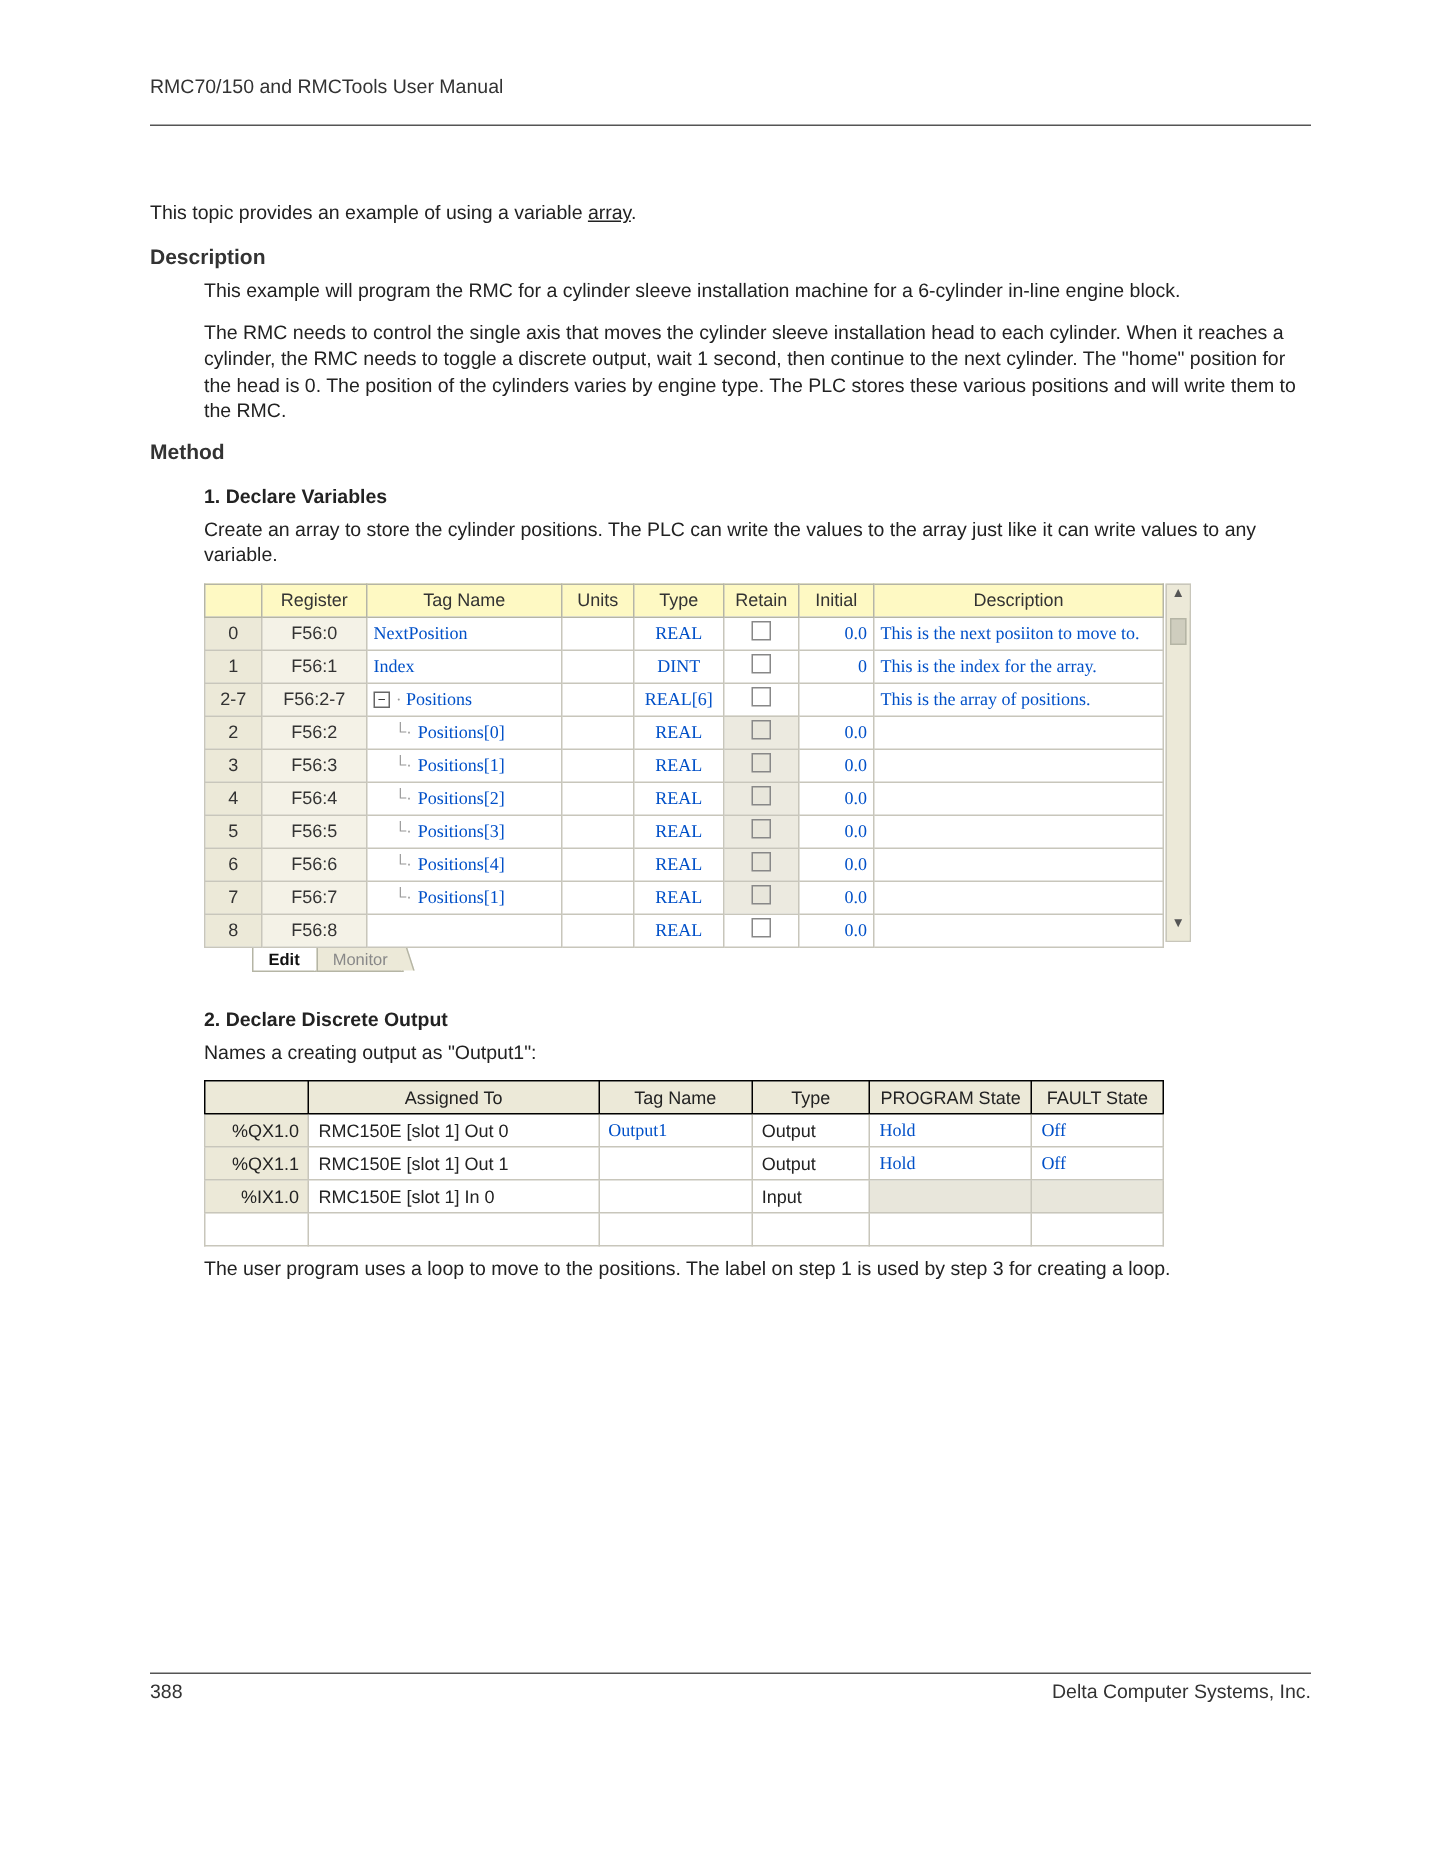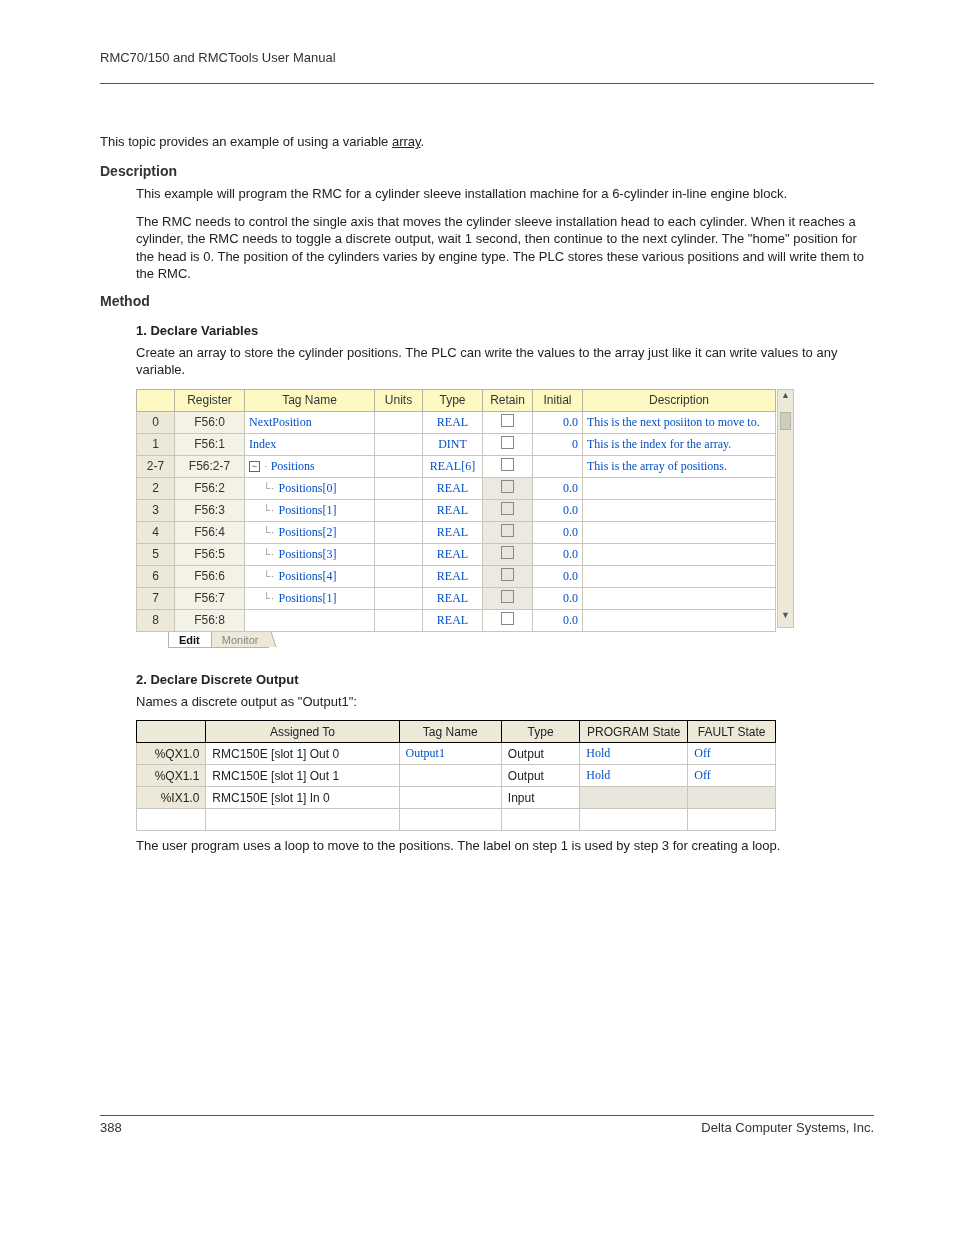--- a/index.html
+++ b/index.html
@@ -324,21 +324,21 @@
         <div class="scroll-thumb"></div>
         <div class="scroll-down">▼</div>
       </div>
       <div class="tabbar">
         <div class="tab active">Edit</div>
         <div class="tab">Monitor</div>
       </div>
     </div>
 
     <h4 class="sub" style="margin-top:24px">2. Declare Discrete Output</h4>
-    <div class="para">Names a discrete output as "Output1":</div>
+    <div class="para">Names a creating output as "Output1":</div>
 
     <table class="io">
       <thead>
         <tr>
           <th></th>
           <th>Assigned To</th>
           <th>Tag Name</th>
           <th>Type</th>
           <th>PROGRAM State</th>
           <th>FAULT State</th>

